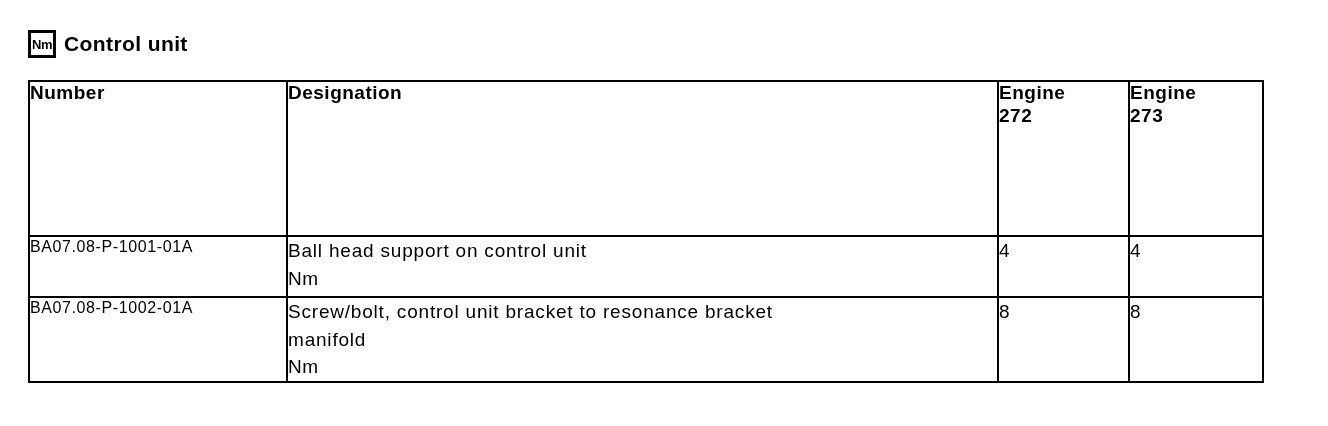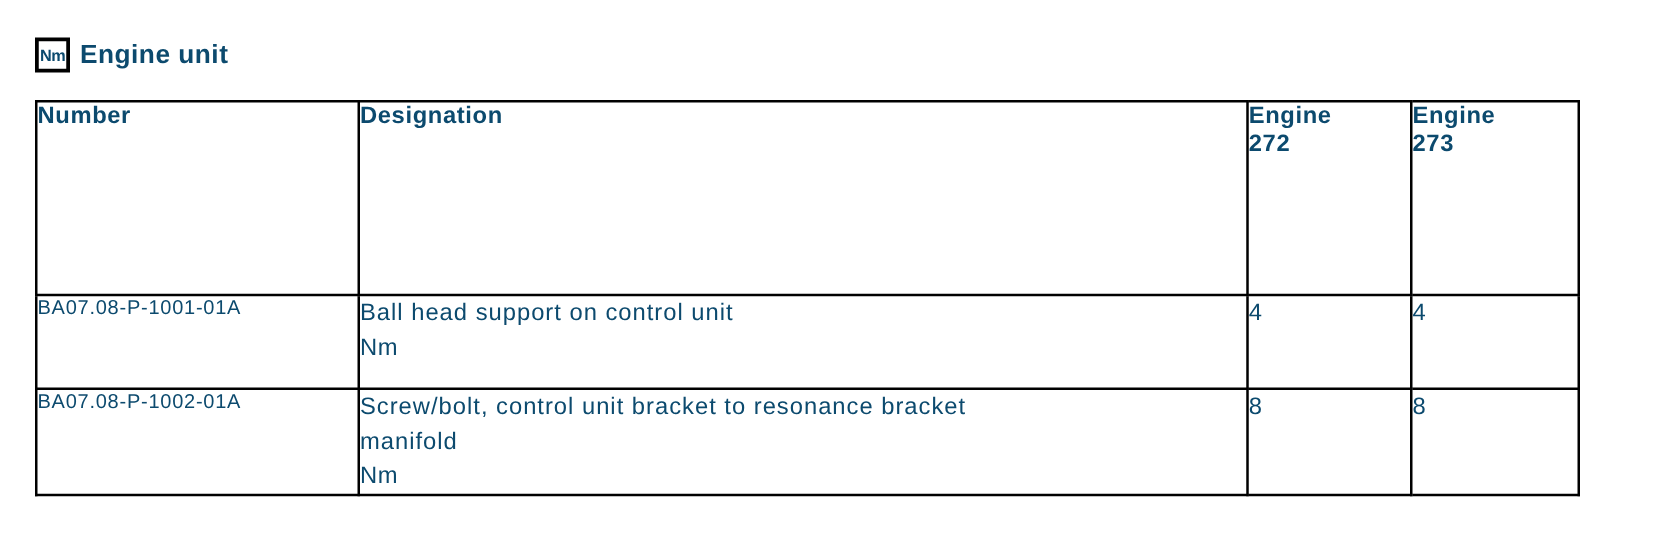--- a/index.html
+++ b/index.html
@@ -5,21 +5,21 @@
   html, body {
     margin: 0;
     padding: 0;
     background: #ffffff;
   }
   .page {
     position: relative;
     width: 1328px;
     height: 426px;
     background: #ffffff;
-    color: #0c4a6e;
+    color: #000000;
     font-family: "Liberation Sans", sans-serif;
     overflow: hidden;
     text-decoration: underline;
   }
   .doc-header {
     position: absolute;
     left: 28px;
     top: 30px;
     display: flex;
     align-items: center;
@@ -51,21 +51,21 @@
     table-layout: fixed;
   }
   table.spec th,
   table.spec td {
     border: 2px solid #000000;
     vertical-align: top;
     text-align: left;
     padding: 0;
   }
   table.spec thead tr { height: 155px; }
-  table.spec tbody tr.r0 { height: 75px; }
+  table.spec tbody tr.r0 { height: 61px; }
   table.spec tbody tr.r1 { height: 68px; }
   th.hdr {
     font-size: 19px;
     font-weight: bold;
     letter-spacing: 0.5px;
     white-space: pre-line;
     line-height: 1.2;
     padding: 11px 8px 0 9px;
   }
   td.code {
@@ -102,21 +102,21 @@
     line-height: 1.45;
   }
 </style>
 </head>
 <body>
 
 <div class="page">
 
   <div class="doc-header">
     <span class="nm-box">Nm</span>
-    <span class="title">Engine unit</span>
+    <span class="title">Control unit</span>
   </div>
 
   <table class="spec">
     <colgroup>
       <col style="width:258px">
       <col style="width:711px">
       <col style="width:131px">
       <col style="width:134px">
     </colgroup>
     <thead>

